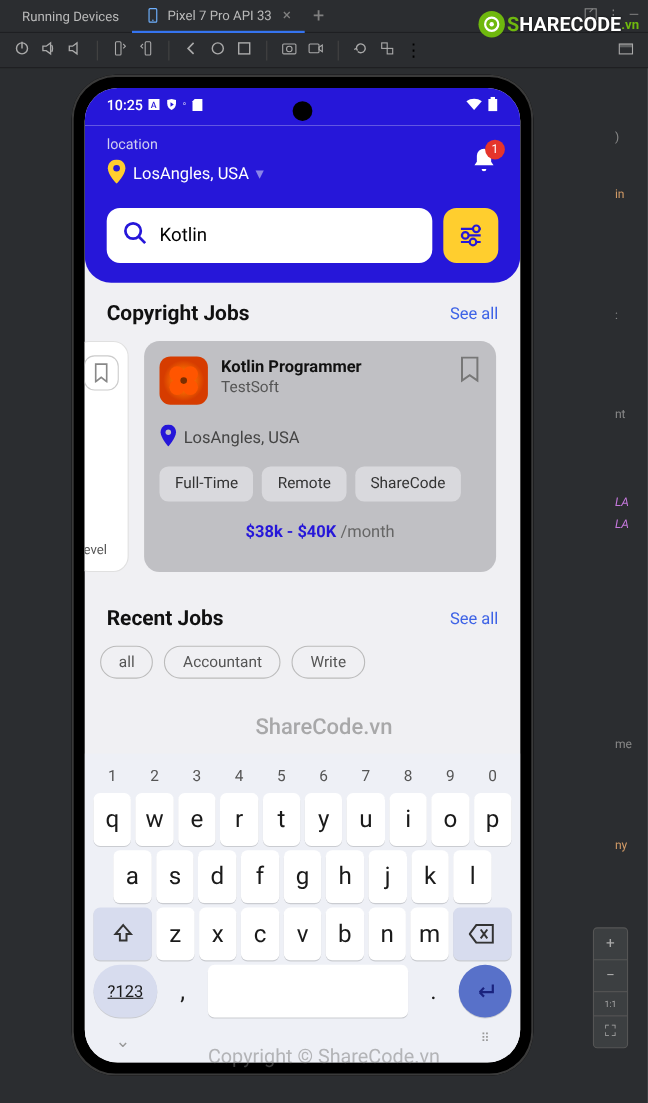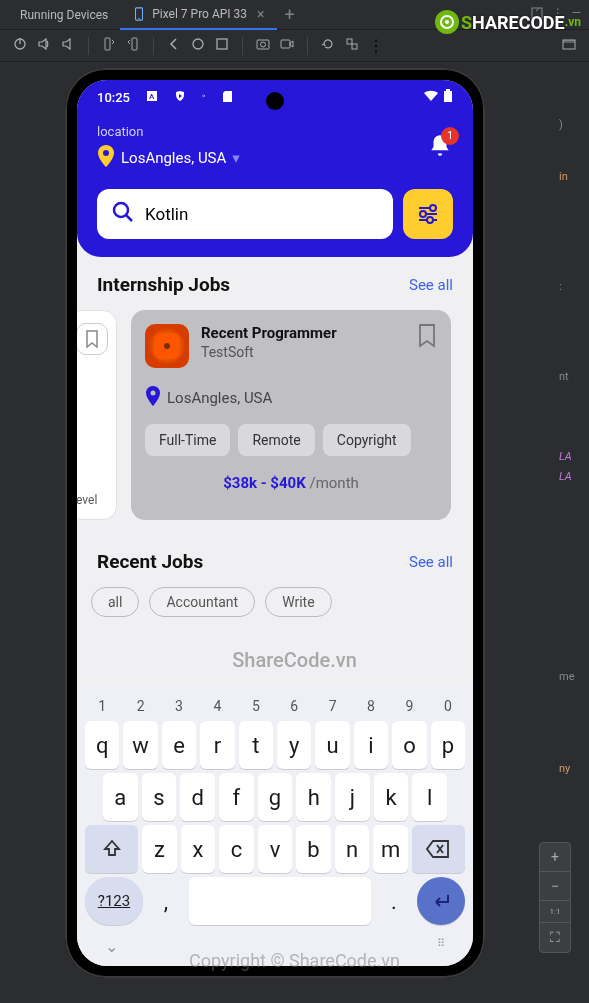--- a/index.html
+++ b/index.html
@@ -31,21 +31,21 @@
 
 .zoom-controls { position: absolute; right: 18px; bottom: 50px; background: #3c3f41; border: 1px solid #555; border-radius: 4px; width: 32px; display: flex; flex-direction: column; align-items: center; }
 .zoom-controls div { padding: 6px; color: #aaa; font-size: 14px; border-bottom: 1px solid #555; width: 100%; text-align: center; }
 .zoom-controls div:last-child { border: none; }
 .zoom-1to1 { font-size: 8px !important; }
 
 .phone-frame { position: absolute; left: 65px; top: 68px; width: 420px; height: 910px; background: #000; border-radius: 40px; padding: 12px; box-shadow: inset 0 0 0 2px #3a3a3a; }
 .phone-screen { width: 100%; height: 100%; background: #f0f0f3; border-radius: 30px; overflow: hidden; position: relative; }
 
 .status-bar { background: #2617d9; color: #fff; height: 34px; display: flex; align-items: center; padding: 0 20px; font-size: 13px; font-weight: 500; }
-.status-left { display: flex; gap: 16px; }
+.status-left { display: flex; gap: 4px; }
 .status-right { margin-left: auto; display: flex; gap: 4px; align-items: center; }
 .camera-dot { position: absolute; top: 12px; left: 50%; transform: translateX(-50%); width: 18px; height: 18px; background: #000; border-radius: 50%; z-index: 20; }
 
 .app-header { background: #2617d9; padding: 10px 20px 18px; border-radius: 0 0 24px 24px; }
 .loc-row { display: flex; align-items: center; }
 .loc-label { color: #d0cfef; font-size: 13px; }
 .loc-val-row { display: flex; align-items: center; gap: 6px; margin-top: 6px; color: #fff; font-size: 15px; }
 .bell-wrap { margin-left: auto; position: relative; }
 .bell-badge { position: absolute; top: -6px; right: -6px; background: #e5352b; color: #fff; border-radius: 50%; width: 18px; height: 18px; font-size: 11px; display: flex; align-items: center; justify-content: center; }
 .search-row { display: flex; gap: 10px; margin-top: 18px; }
@@ -296,21 +296,21 @@
               <circle cx="8" cy="13" r="3" fill="#ffce2e" stroke="#2617d9" stroke-width="2"></circle>
               <line x1="4" y1="19" x2="22" y2="19" stroke="#2617d9" stroke-width="2"></line>
               <circle cx="15" cy="19" r="3" fill="#ffce2e" stroke="#2617d9" stroke-width="2"></circle>
             </svg>
         </div>
       </div>
     </div>
 
     <div class="section">
       <div class="section-head">
-        <div class="section-title">Internship Jobs</div>
+        <div class="section-title">Copyright Jobs</div>
         <div class="see-all">See all</div>
       </div>
       <div class="jobs-scroll">
         <div class="job-card-partial">
           <div class="bookmark-pill">
             <svg width="16" height="18" viewBox="0 0 16 18">
                 <path d="M3 1h10v16l-5-4-5 4z" fill="none" stroke="#888" stroke-width="1.5"></path>
               </svg>
           </div>
           <div class="tag-mini">evel</div>
@@ -322,42 +322,42 @@
                   <g fill="#ff5500">
                     <circle cx="11" cy="11" r="7"></circle>
                     <circle cx="23" cy="11" r="7"></circle>
                     <circle cx="11" cy="23" r="7"></circle>
                     <circle cx="23" cy="23" r="7"></circle>
                   </g>
                   <circle cx="17" cy="17" r="3" fill="#7a2e00"></circle>
                 </svg>
             </div>
             <div class="job-titles">
-              <div class="job-title">Recent Programmer</div>
+              <div class="job-title">Kotlin Programmer</div>
               <div class="job-company">TestSoft</div>
             </div>
             <span class="job-bookmark">
               <svg width="20" height="24" viewBox="0 0 20 24">
                   <path d="M3 1h14v21l-7-5-7 5z" fill="none" stroke="#777" stroke-width="1.8"></path>
                 </svg>
             </span>
           </div>
           <div class="job-loc">
             <span>
               <svg width="16" height="20" viewBox="0 0 16 20">
                   <path d="M8 0C4 0 1 3 1 7c0 5 7 13 7 13s7-8 7-13c0-4-3-7-7-7z" fill="#2617d9"></path>
                   <circle cx="8" cy="7" r="2.5" fill="#c0c0c4"></circle>
                 </svg>
             </span>
             <span>LosAngles, USA</span>
           </div>
           <div class="job-tags" id="job-tags">
               <div class="job-tag">Full-Time</div>
               <div class="job-tag">Remote</div>
-              <div class="job-tag">Copyright</div>
+              <div class="job-tag">ShareCode</div>
             </div>
           <div class="job-salary-row">
             <span class="job-salary">$38k - $40K</span>
             <span class="job-period">/month</span>
           </div>
         </div>
       </div>
     </div>
 
     <div class="section" style="padding-top:22px">

